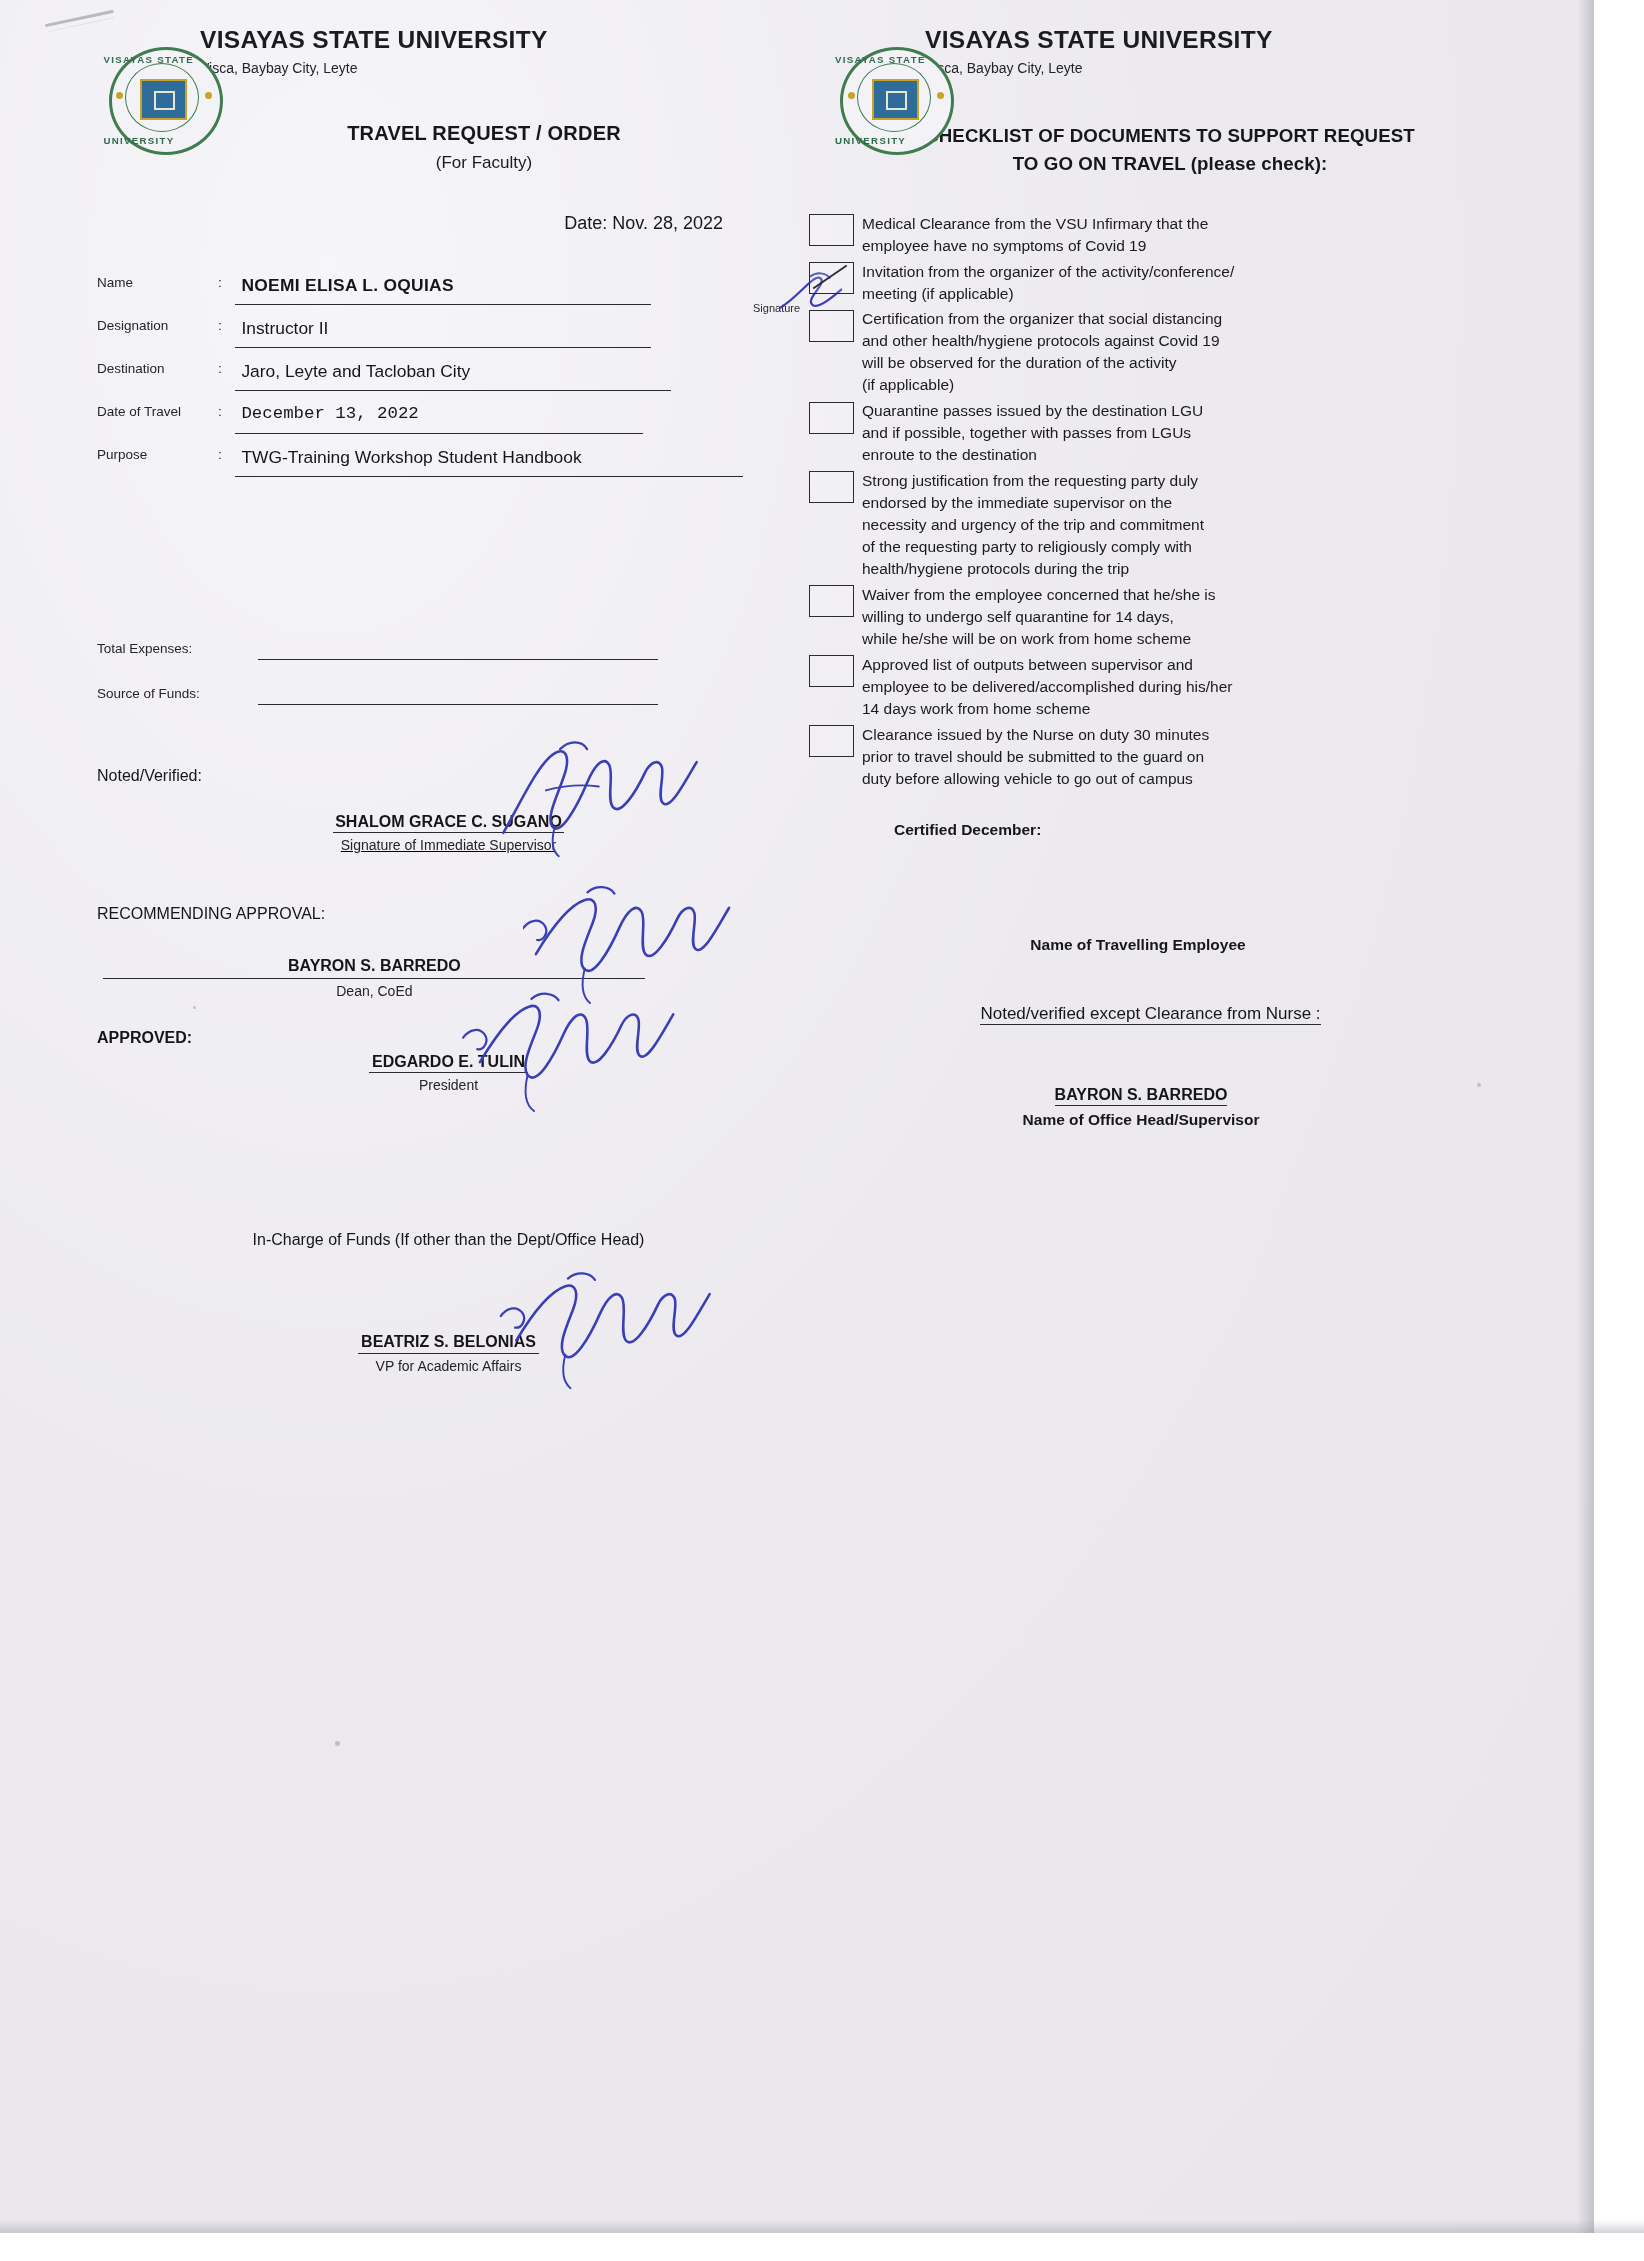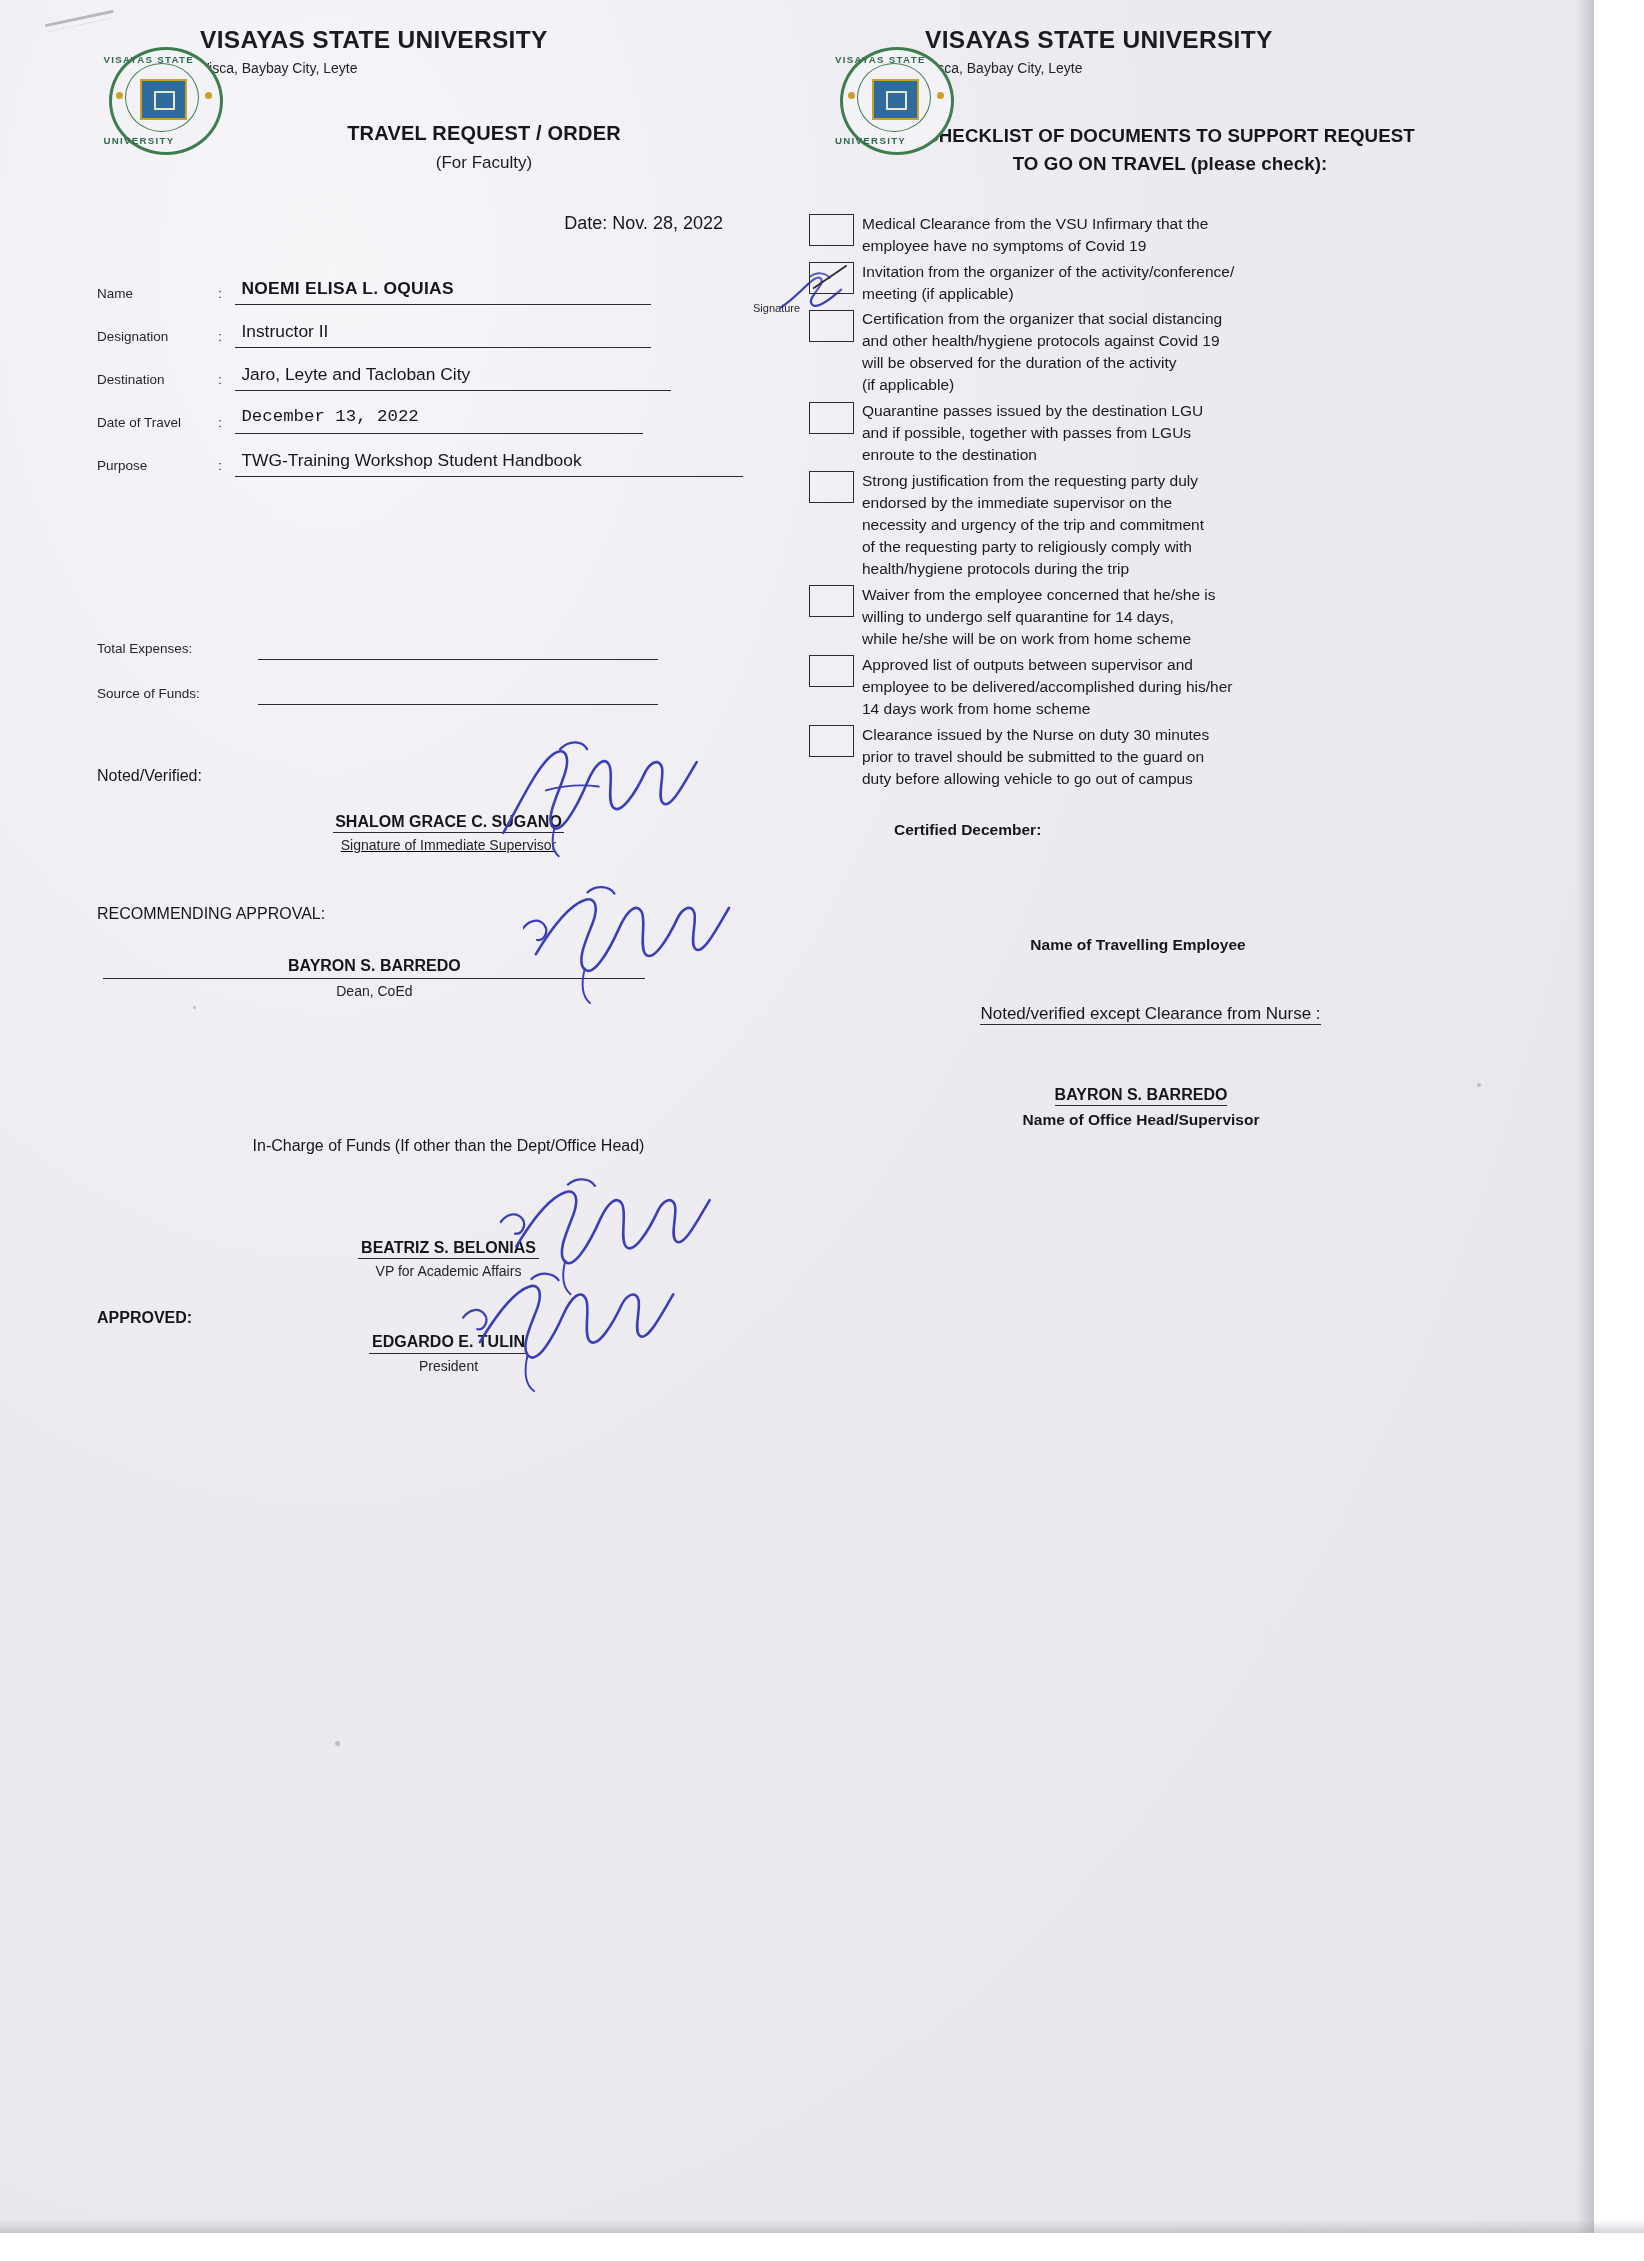--- a/index.html
+++ b/index.html
@@ -166,21 +166,20 @@
     margin-top: 40px;
   }
 
   
   .fields {
     margin-top: 41px;
     position: relative;
   }
   .frow {
     display: flex;
-    align-items: flex-end;
     margin-bottom: 13px;
     height: 30px;
   }
   .flabel {
     width: 121px;
     font-size: 13.5px;
     color: #25252c;
     padding-bottom: 3.9px;
   }
   .fcolon {
@@ -476,48 +475,48 @@
       <div class="scribble" style="left:426px; top:-22px;">
         <svg width="219" height="123" viewBox="0 0 340 190">
           <path d="M20,110 C44,70 72,34 96,26 C112,20 118,36 108,62 C98,88 84,118 94,132 C108,150 134,104 150,68 C162,42 176,30 184,44 C192,58 180,98 190,110 C202,124 226,84 240,54 C248,38 262,32 266,46 C270,60 258,94 268,102 C280,112 302,68 320,38" stroke="#3b3fb5" stroke-width="4" fill="none" stroke-linecap="round"></path>
           <path d="M0,70 C10,56 26,54 34,66 C40,76 32,90 22,88" stroke="#3b3fb5" stroke-width="3.5" fill="none" stroke-linecap="round"></path>
           <path d="M100,14 C114,2 134,4 142,16" stroke="#3b3fb5" stroke-width="3.5" fill="none" stroke-linecap="round"></path>
           <path d="M96,132 C90,156 92,176 104,186" stroke="#3b3fb5" stroke-width="3" fill="none" stroke-linecap="round"></path>
         </svg>
       </div>
     </div>
 
+    <div class="sigblock" style="margin-top: 30px;">
+      <div class="sig-label bold">APPROVED:</div>
+      <div class="center" style="margin-top: 6.4px;">
+        <div class="sig-name">EDGARDO E. TULIN</div>
+        <div class="sig-role">President</div>
+      </div>
+      <div class="scribble" style="left:361px; top:-43px;">
+        <svg width="232" height="129" viewBox="0 0 360 200">
+          <path d="M34,118 C58,78 86,40 110,32 C126,26 132,42 122,68 C112,94 98,124 108,138 C122,156 148,110 164,74 C176,48 190,36 198,50 C206,64 194,104 204,116 C216,130 240,90 254,60 C262,44 276,38 280,52 C284,66 272,100 282,108 C294,118 316,74 334,44" stroke="#3b3fb5" stroke-width="4" fill="none" stroke-linecap="round"></path>
+          <path d="M8,80 C18,66 34,64 42,76 C48,86 40,100 30,98" stroke="#3b3fb5" stroke-width="3.5" fill="none" stroke-linecap="round"></path>
+          <path d="M114,20 C128,8 148,10 156,22" stroke="#3b3fb5" stroke-width="3.5" fill="none" stroke-linecap="round"></path>
+          <path d="M108,138 C102,164 104,184 118,194" stroke="#3b3fb5" stroke-width="3" fill="none" stroke-linecap="round"></path>
+        </svg>
+      </div>
+    </div>
+
     <div class="sigblock" style="margin-top: 135px;">
       <div class="center" style="font-size: 16px; color:#16161a; line-height:1.5; padding: 0 39px;">In-Charge of Funds (If other than the Dept/Office Head)</div>
       <div class="center" style="margin-top: 81px;">
         <div class="sig-name">BEATRIZ S. BELONIAS</div>
         <div class="sig-role">VP for Academic Affairs</div>
       </div>
       <div class="scribble" style="left:400px; top:40px;">
         <svg width="232" height="123" viewBox="0 0 360 190">
           <path d="M30,112 C54,72 82,36 106,28 C122,22 128,38 118,64 C108,90 94,120 104,134 C118,152 144,106 160,70 C172,44 186,32 194,46 C202,60 190,100 200,112 C212,126 236,86 250,56 C258,40 272,34 276,48 C280,62 268,96 278,104 C290,114 312,70 330,40" stroke="#3b3fb5" stroke-width="4" fill="none" stroke-linecap="round"></path>
           <path d="M6,74 C16,60 32,58 40,70 C46,80 38,94 28,92" stroke="#3b3fb5" stroke-width="3.5" fill="none" stroke-linecap="round"></path>
           <path d="M110,16 C124,4 144,6 152,18" stroke="#3b3fb5" stroke-width="3.5" fill="none" stroke-linecap="round"></path>
           <path d="M106,134 C100,158 102,176 114,186" stroke="#3b3fb5" stroke-width="3" fill="none" stroke-linecap="round"></path>
-        </svg>
-      </div>
-    </div>
-
-    <div class="sigblock" style="margin-top: 30px;">
-      <div class="sig-label bold">APPROVED:</div>
-      <div class="center" style="margin-top: 6.4px;">
-        <div class="sig-name">EDGARDO E. TULIN</div>
-        <div class="sig-role">President</div>
-      </div>
-      <div class="scribble" style="left:361px; top:-43px;">
-        <svg width="232" height="129" viewBox="0 0 360 200">
-          <path d="M34,118 C58,78 86,40 110,32 C126,26 132,42 122,68 C112,94 98,124 108,138 C122,156 148,110 164,74 C176,48 190,36 198,50 C206,64 194,104 204,116 C216,130 240,90 254,60 C262,44 276,38 280,52 C284,66 272,100 282,108 C294,118 316,74 334,44" stroke="#3b3fb5" stroke-width="4" fill="none" stroke-linecap="round"></path>
-          <path d="M8,80 C18,66 34,64 42,76 C48,86 40,100 30,98" stroke="#3b3fb5" stroke-width="3.5" fill="none" stroke-linecap="round"></path>
-          <path d="M114,20 C128,8 148,10 156,22" stroke="#3b3fb5" stroke-width="3.5" fill="none" stroke-linecap="round"></path>
-          <path d="M108,138 C102,164 104,184 118,194" stroke="#3b3fb5" stroke-width="3" fill="none" stroke-linecap="round"></path>
         </svg>
       </div>
     </div>
 
   </div>
 
   <div class="col-right">
 
     <div class="seal" style="left: 26px; top: 18px;">
       <div class="ring-outer"></div>

